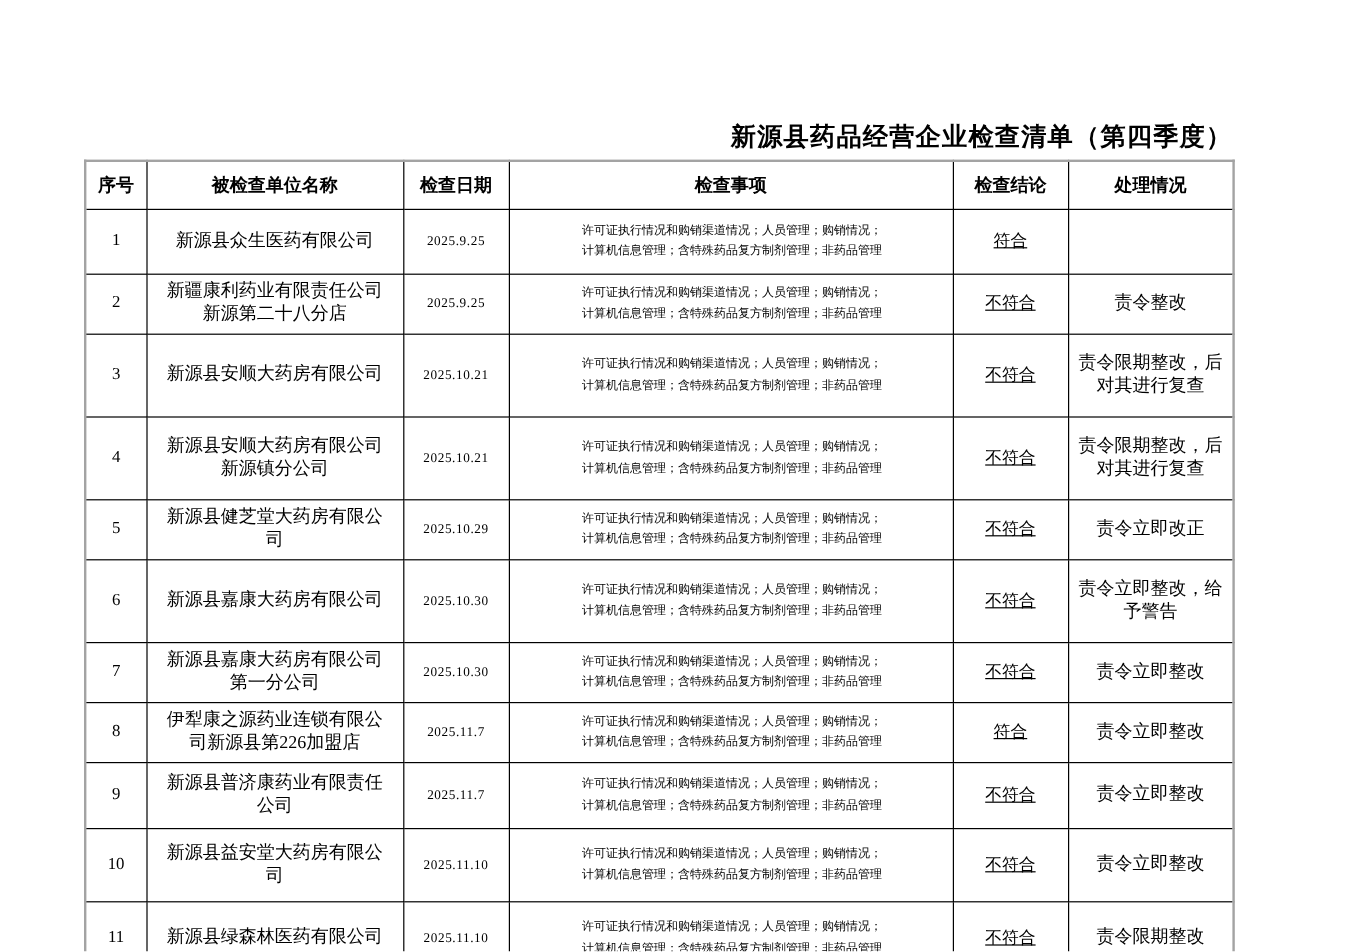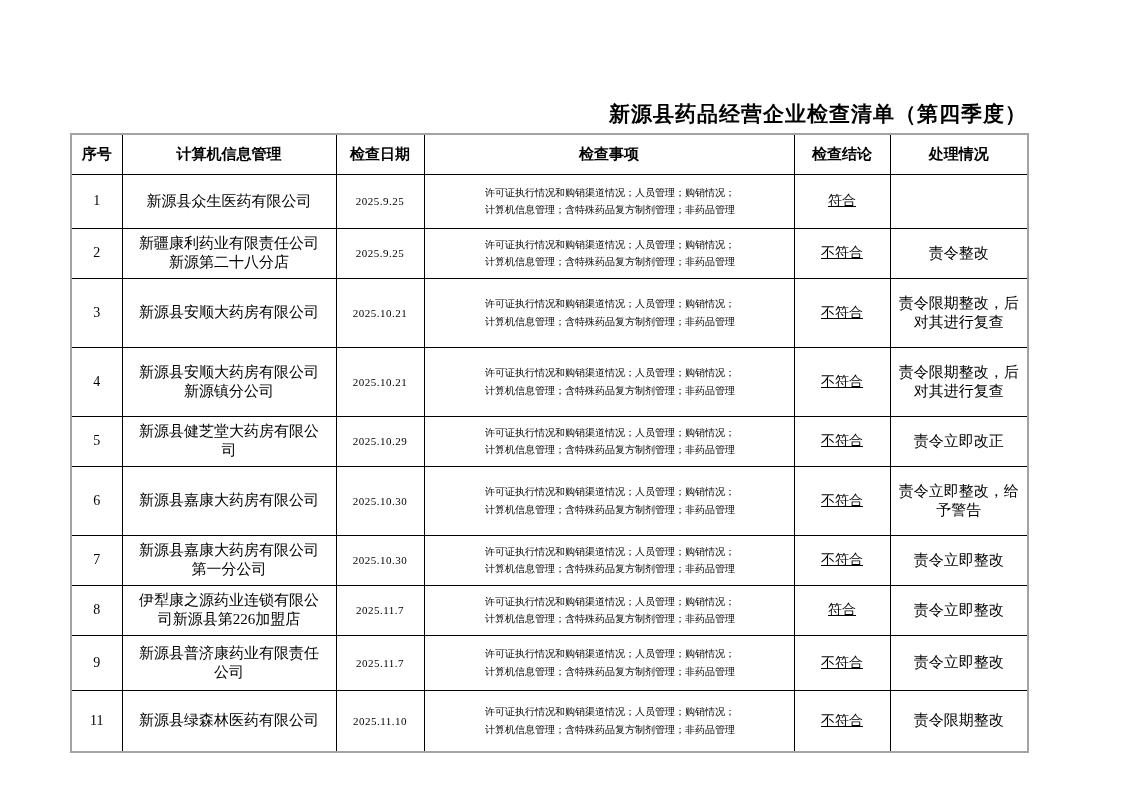--- a/index.html
+++ b/index.html
@@ -73,21 +73,21 @@
       <col style="width:51px">
       <col style="width:214px">
       <col style="width:88px">
       <col style="width:370px">
       <col style="width:96px">
       <col style="width:138px">
     </colgroup>
     <thead>
       <tr>
         <th class="hdr">序号</th>
-        <th class="hdr">计算机信息管理</th>
+        <th class="hdr">被检查单位名称</th>
         <th class="hdr">检查日期</th>
         <th class="hdr">检查事项</th>
         <th class="hdr">检查结论</th>
         <th class="hdr">处理情况</th>
       </tr>
     </thead>
     <tbody id="table-body">
         <tr style="height: 54px;">
     <td class="c-no">1</td>
     <td class="c-name">新源县众生医药有限公司</td>
@@ -171,20 +171,30 @@
         <tr style="height: 55px;">
     <td class="c-no">9</td>
     <td class="c-name">新源县普济康药业有限责任
 公司</td>
     <td class="c-date">2025.11.7</td>
     <td class="c-items">许可证执行情况和购销渠道情况；人员管理；购销情况；
 计算机信息管理；含特殊药品复方制剂管理；非药品管理</td>
     <td class="c-concl">不符合</td>
     <td class="c-handle">责令立即整改</td>
   </tr>
+        <tr style="height: 61px;">
+    <td class="c-no">10</td>
+    <td class="c-name">新源县益安堂大药房有限公
+司</td>
+    <td class="c-date">2025.11.10</td>
+    <td class="c-items">许可证执行情况和购销渠道情况；人员管理；购销情况；
+计算机信息管理；含特殊药品复方制剂管理；非药品管理</td>
+    <td class="c-concl">不符合</td>
+    <td class="c-handle">责令立即整改</td>
+  </tr>
         <tr style="height: 62px;">
     <td class="c-no">11</td>
     <td class="c-name">新源县绿森林医药有限公司</td>
     <td class="c-date">2025.11.10</td>
     <td class="c-items">许可证执行情况和购销渠道情况；人员管理；购销情况；
 计算机信息管理；含特殊药品复方制剂管理；非药品管理</td>
     <td class="c-concl">不符合</td>
     <td class="c-handle">责令限期整改</td>
   </tr>
       </tbody>

